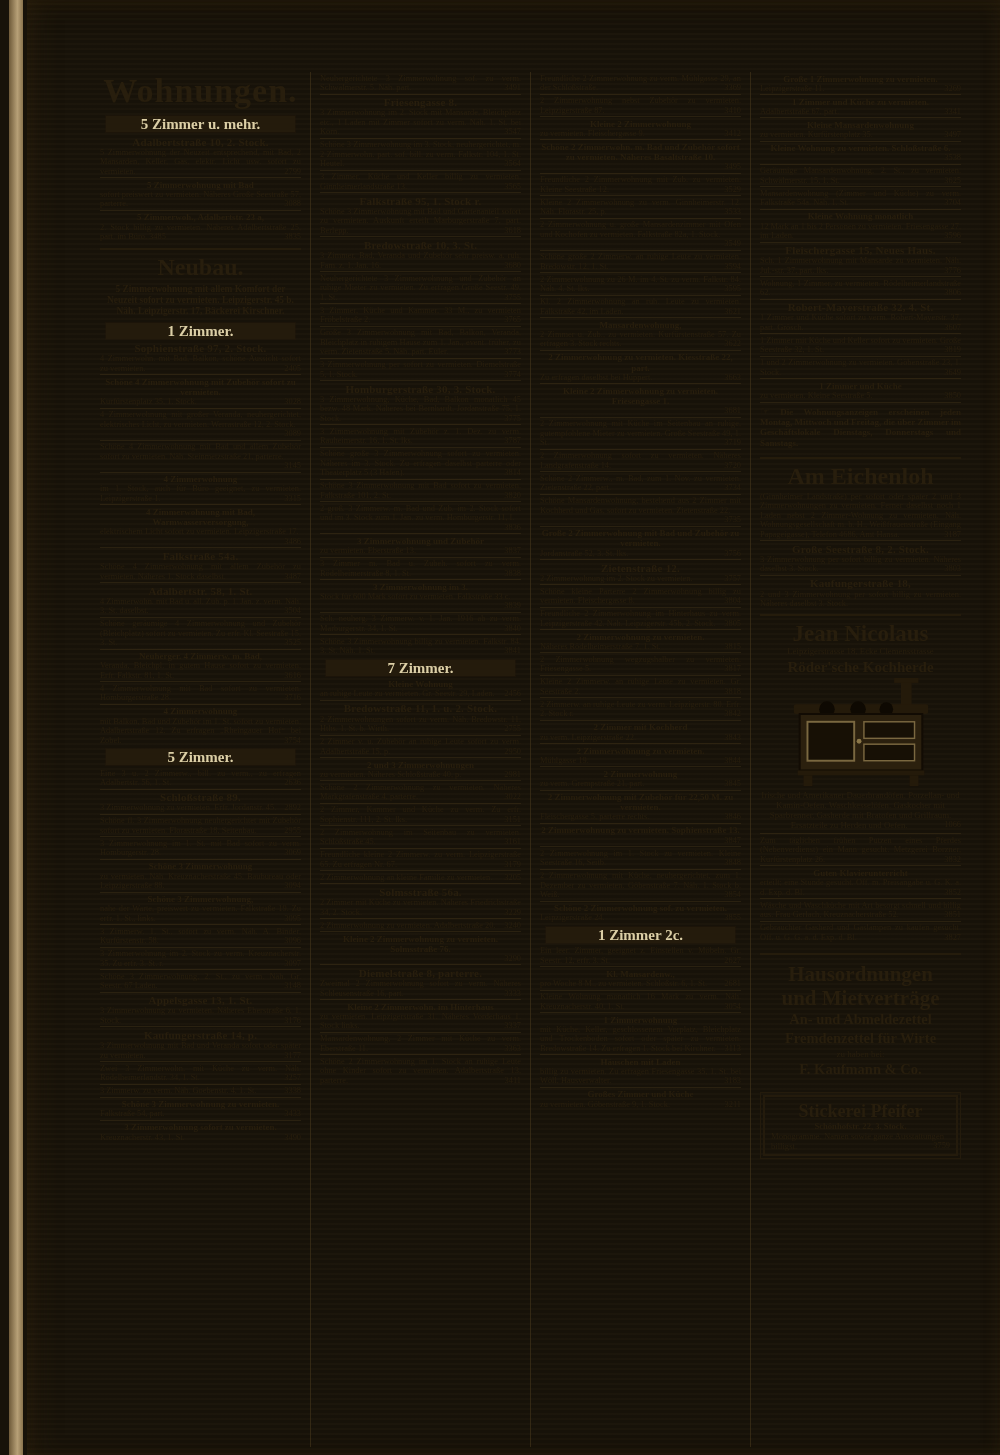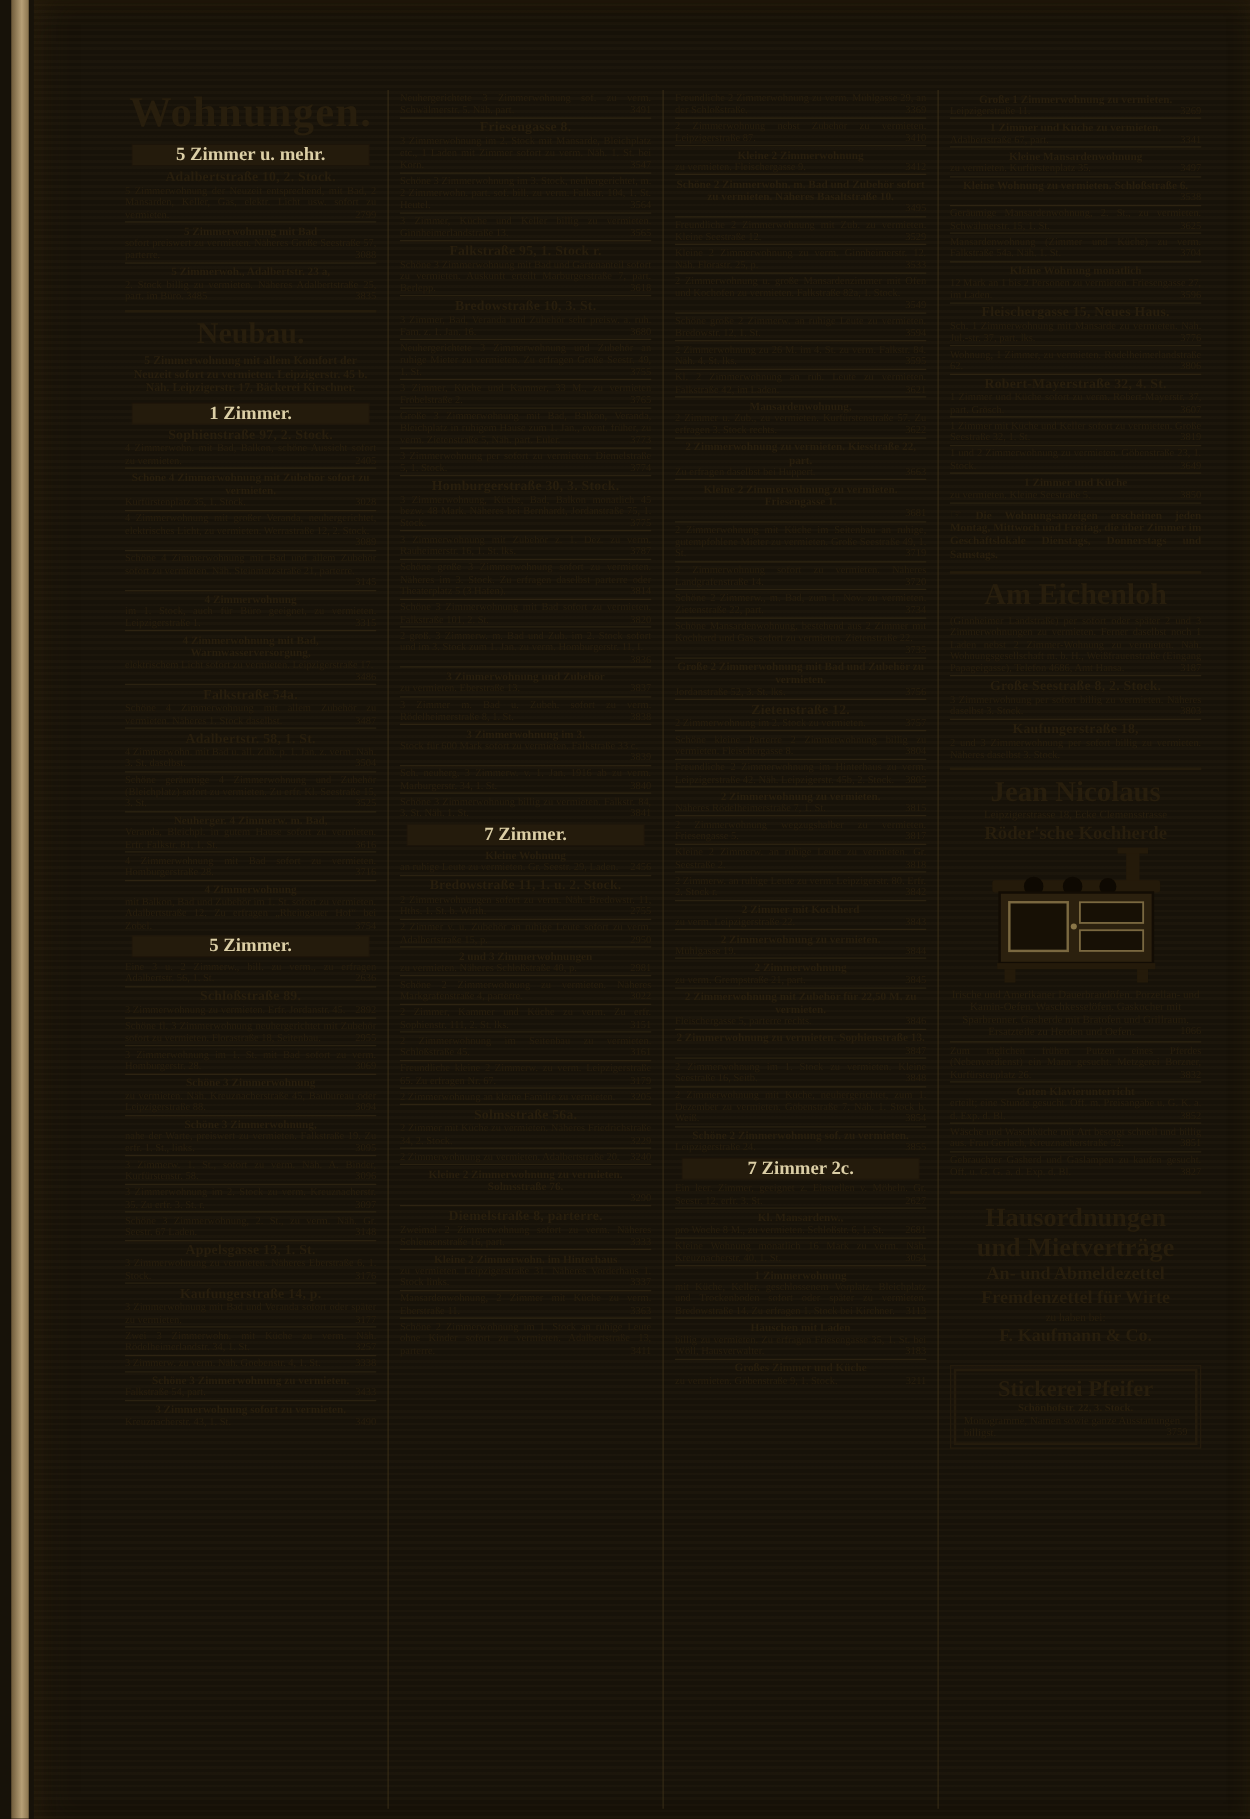--- a/index.html
+++ b/index.html
@@ -458,21 +458,21 @@
           <div class="ad">
             <p class="ad-text">2 Zimmerwohnung im 1. Stock zu vermieten. Kleine Seestraße 16, Seitb. <span class="num">3848</span></p>
           </div>
           <div class="ad">
             <p class="ad-text">2 Zimmerwohnung mit Küche, neuhergerichtet, zum 1. Dezember zu vermieten. Göbenstraße 7. Näh. 1. Stock b. Weiß. <span class="num">3854</span></p>
           </div>
           <div class="ad">
             <div class="ad-head">Schöne 2 Zimmerwohnung sof. zu vermieten.</div>
             <p class="ad-text">Leipzigerstraße 24. <span class="num">3855</span></p>
           </div>
-          <div class="bar">7 Zimmer 2c.</div>
+          <div class="bar">1 Zimmer 2c.</div>
           <div class="ad">
             <p class="ad-text">Ein leer. Zimmer, geeignet z. Einstellen v. Möbeln. Gr. Seestr. 12, erfr. 3. St. <span class="num">2627</span></p>
           </div>
           <div class="ad">
             <div class="ad-head">Kl. Mansardenw.,</div>
             <p class="ad-text">pro Woche 8 M., zu vermieten. Schloßstr. 6, 1. St. <span class="num">2681</span></p>
           </div>
           <div class="ad">
             <p class="ad-text">Kleine Wohnung monatlich 16 Mark zu verm. Näh. Kreuznacherstr. 40, 1. St. <span class="num">3054</span></p>
           </div>

